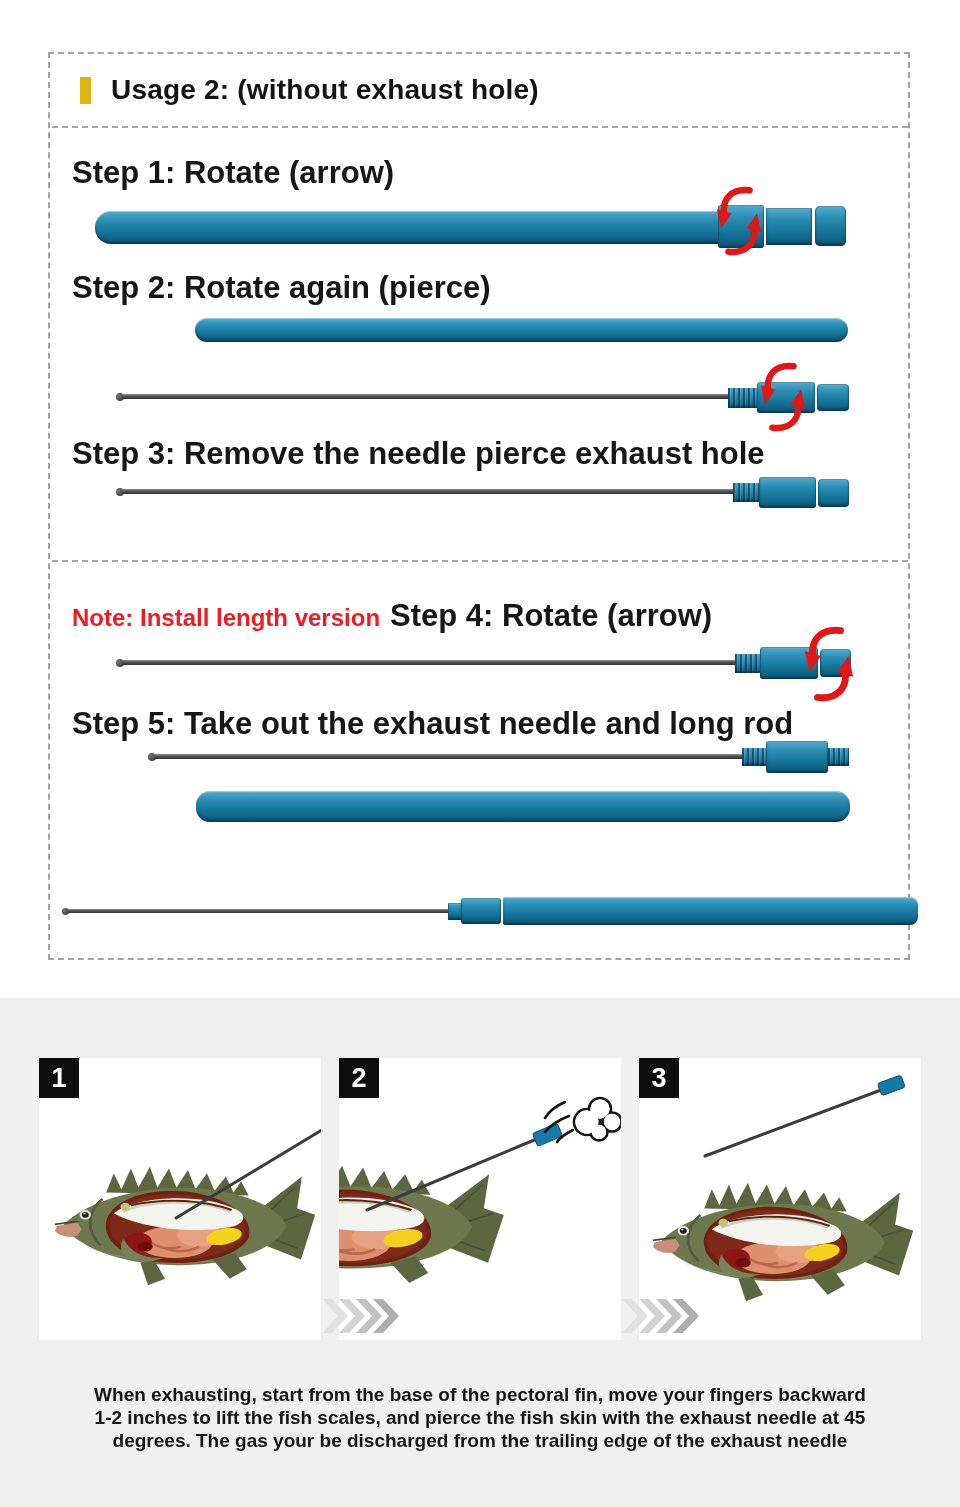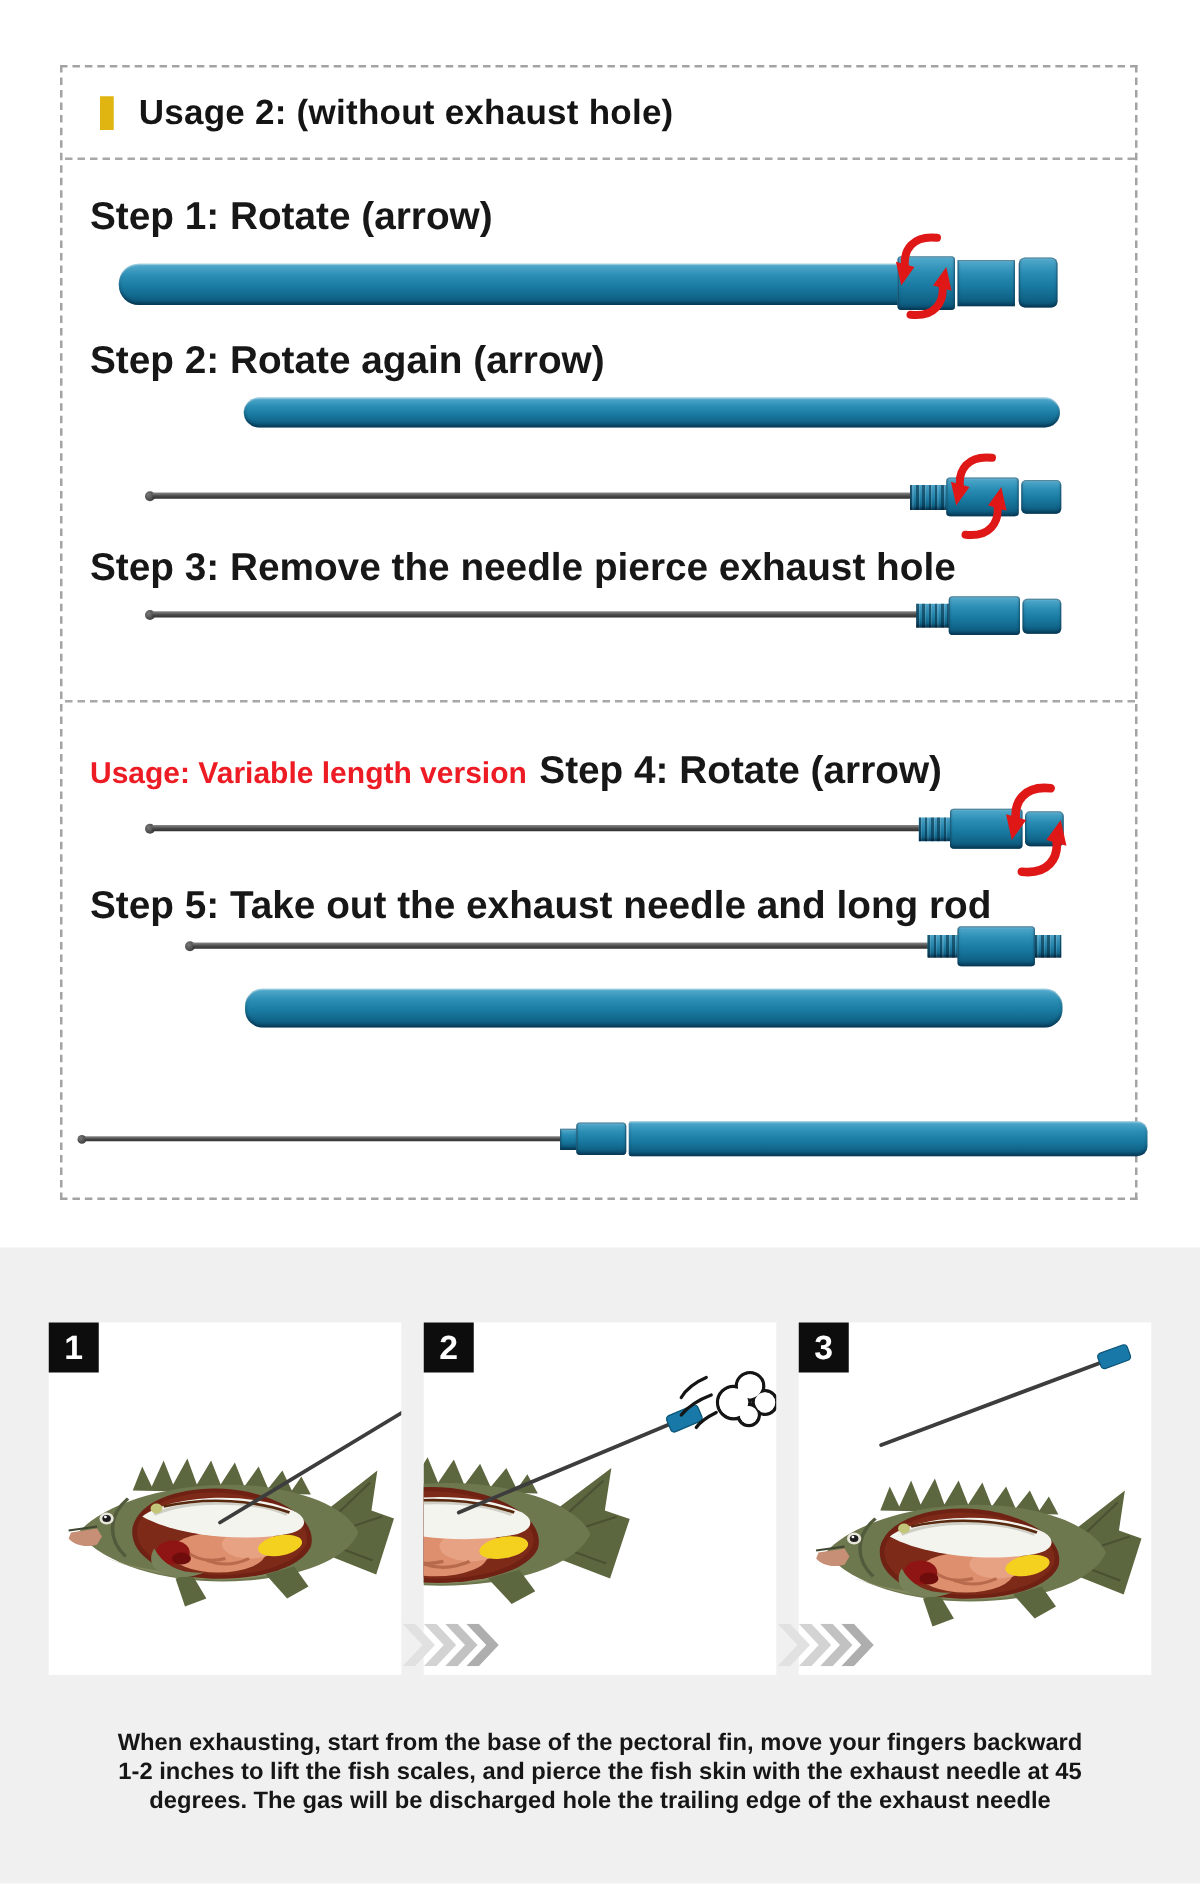--- a/index.html
+++ b/index.html
@@ -98,21 +98,21 @@
   <div class="abs">
     <div class="abs blue" style="left:95px;top:211px;width:627px;height:33px;border-radius:16px 0 0 16px;"></div>
     <div class="abs blue blue-edge" style="left:718px;top:205px;width:46px;height:43px;border-radius:3px;"></div>
     <div class="abs blue blue-edge" style="left:766px;top:208px;width:46px;height:37px;"></div>
     <div class="abs blue blue-edge" style="left:815px;top:206px;width:31px;height:40px;border-radius:5px;"></div>
     <svg class="abs" style="left:716px;top:186px;" width="46" height="70" viewBox="0 0 42 66">
         <use href="#rotArrow"></use>
       </svg>
   </div>
 
-  <div class="abs step-label" style="left:72px;top:270px;">Step 2: Rotate again (arrow)</div>
+  <div class="abs step-label" style="left:72px;top:270px;">Step 2: Rotate again (pierce)</div>
   <div class="abs">
     <div class="abs blue" style="left:195px;top:318px;width:653px;height:24px;border-radius:12px;"></div>
   </div>
   <div class="abs">
     <div class="abs tip-ball" style="left:116px;top:393px;width:8px;height:8px;"></div>
     <div class="abs gray-shaft" style="left:122px;top:394px;width:608px;height:5px;"></div>
     <div class="abs thread" style="left:728px;top:388px;width:30px;height:20px;"></div>
     <div class="abs blue blue-edge" style="left:757px;top:382px;width:58px;height:31px;border-radius:3px;"></div>
     <div class="abs blue blue-edge" style="left:817px;top:384px;width:32px;height:27px;border-radius:4px;"></div>
     <svg class="abs" style="left:760px;top:362px;" width="46" height="70" viewBox="0 0 42 66">
@@ -125,21 +125,21 @@
     <div class="abs tip-ball" style="left:116px;top:488px;width:8px;height:8px;"></div>
     <div class="abs gray-shaft" style="left:122px;top:489px;width:613px;height:5px;"></div>
     <div class="abs thread" style="left:733px;top:483px;width:27px;height:19px;"></div>
     <div class="abs blue blue-edge" style="left:759px;top:477px;width:57px;height:31px;border-radius:3px;"></div>
     <div class="abs blue blue-edge" style="left:818px;top:479px;width:31px;height:28px;border-radius:4px;"></div>
   </div>
 
   <div class="abs dash-line" style="left:52px;top:560px;width:856px;"></div>
 
   <div class="abs" style="left:72px;top:598px;display:flex;align-items:baseline;">
-    <span class="note-red">Usage: Variable length version</span>
+    <span class="note-red">Note: Install length version</span>
     <span class="step-label">Step 4: Rotate (arrow)</span>
   </div>
   <div class="abs">
     <div class="abs tip-ball" style="left:116px;top:659px;width:8px;height:8px;"></div>
     <div class="abs gray-shaft" style="left:122px;top:660px;width:615px;height:5px;"></div>
     <div class="abs thread" style="left:735px;top:654px;width:26px;height:19px;"></div>
     <div class="abs blue blue-edge" style="left:760px;top:647px;width:58px;height:32px;border-radius:3px;"></div>
     <div class="abs blue blue-edge" style="left:820px;top:649px;width:31px;height:28px;border-radius:4px;"></div>
     <svg class="abs" style="left:804px;top:626px;" width="50" height="76" viewBox="0 0 42 66">
         <use href="#rotArrow"></use>
@@ -230,17 +230,17 @@
     <svg class="abs" style="left:322px;top:301px;" width="78" height="34" viewBox="0 0 78 34">
         <use href="#chevronRow"></use>
       </svg>
     <svg class="abs" style="left:622px;top:301px;" width="78" height="34" viewBox="0 0 78 34">
         <use href="#chevronRow"></use>
       </svg>
 
     <div class="abs footer-text">
       <span>When exhausting, start from the base of the pectoral fin, move your fingers backward</span>
       <span>1-2 inches to lift the fish scales, and pierce the fish skin with the exhaust needle at 45</span>
-      <span>degrees. The gas will be discharged hole the trailing edge of the exhaust needle</span>
+      <span>degrees. The gas your be discharged from the trailing edge of the exhaust needle</span>
     </div>
   </div>
 
 </div>
 
 </body></html>

